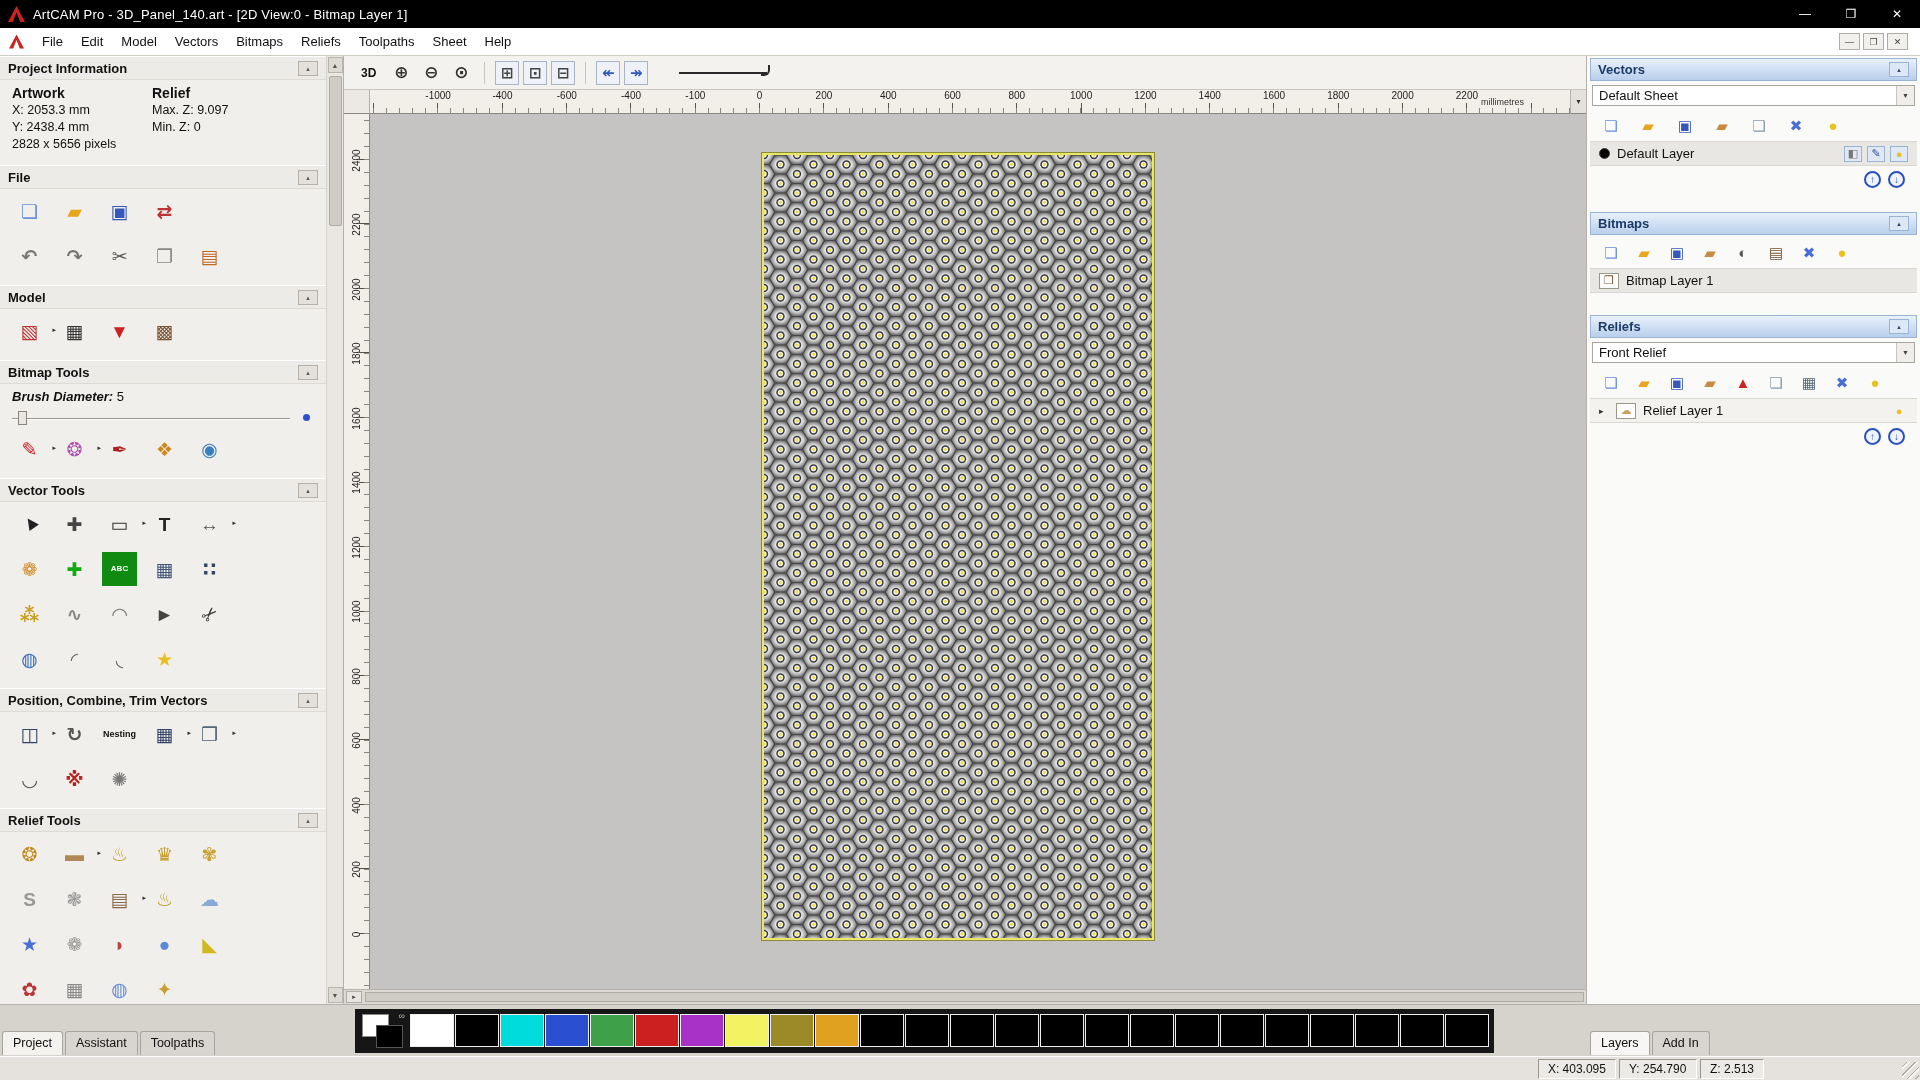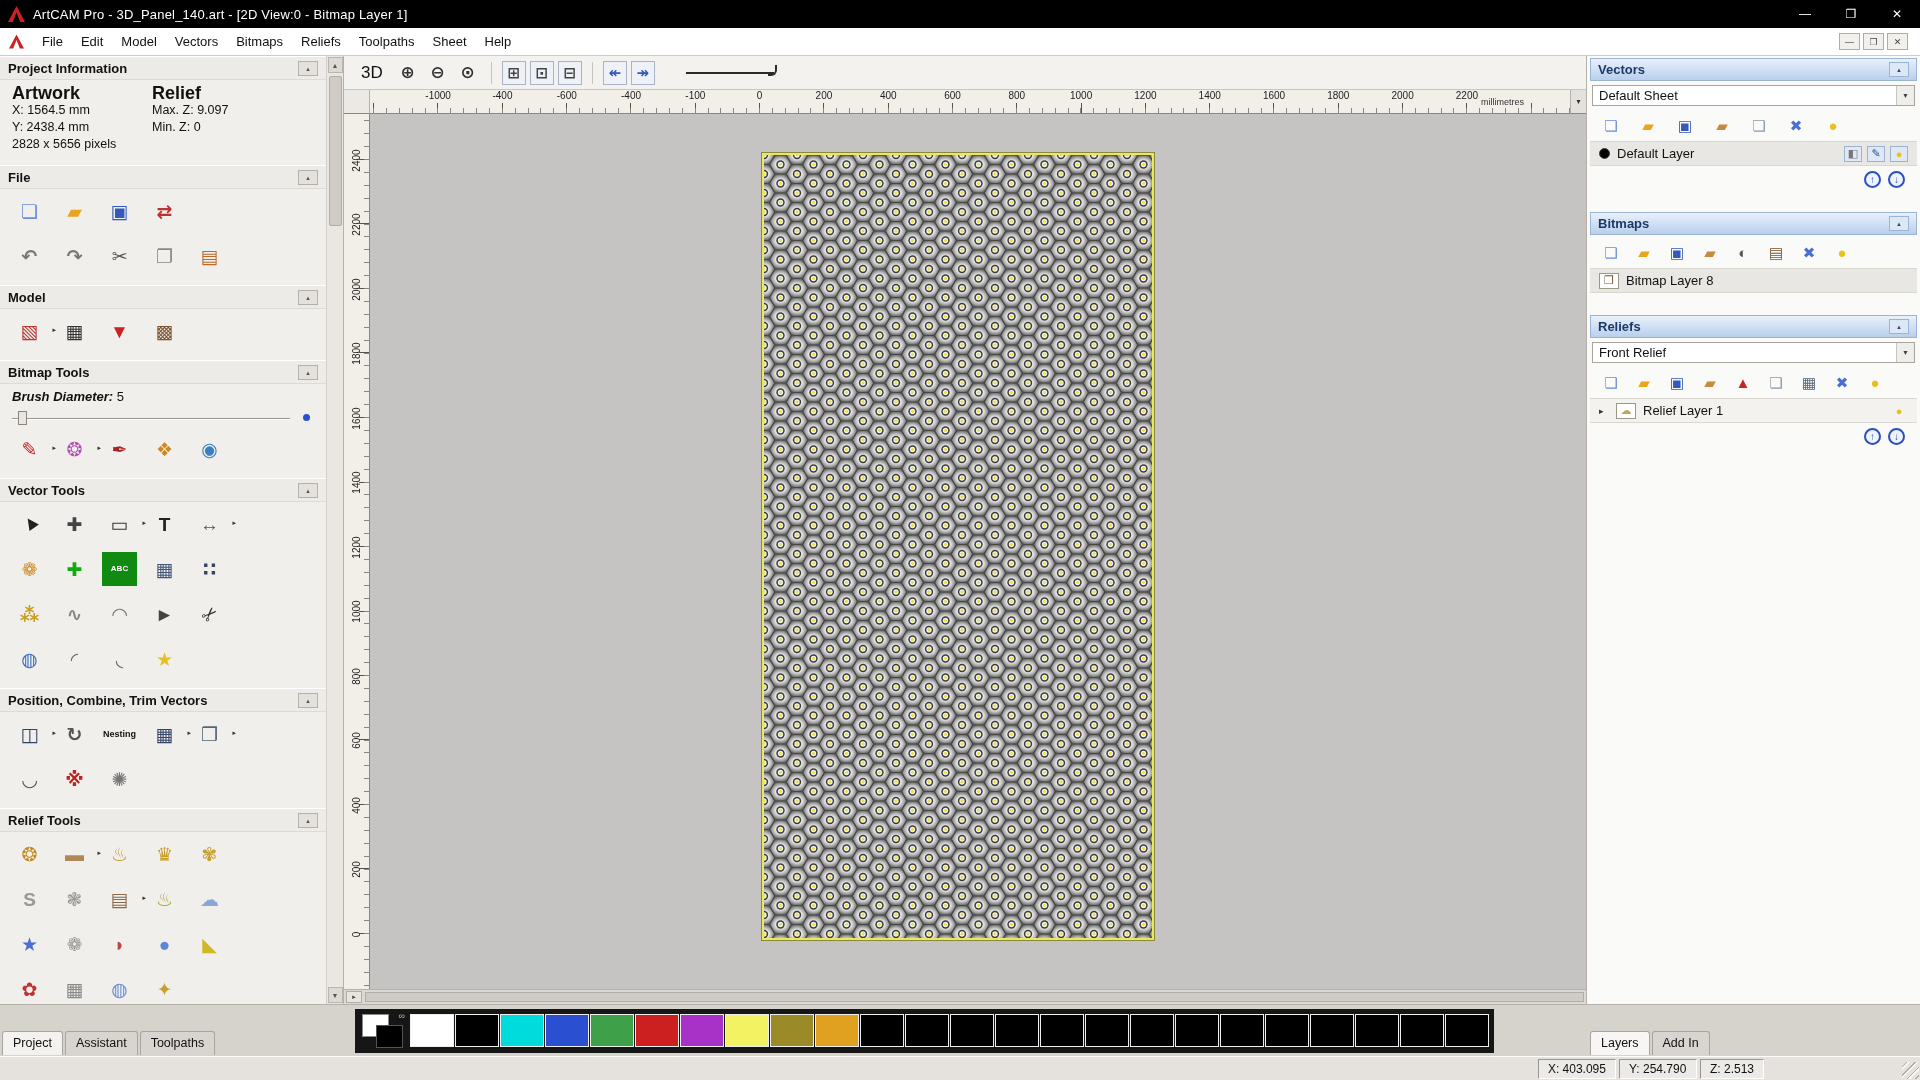--- a/index.html
+++ b/index.html
@@ -32,40 +32,40 @@
   .sb-thumb{width:13px;height:150px;background:#d0ccc5;border:1px solid #b0aca6;border-radius:2px;margin-top:2px}
   .sb-spacer{flex:1}
 
   .lheader{display:flex;align-items:flex-end;padding:4px 8px 3px;margin-top:6px;border-top:1px solid #fff;border-bottom:1px solid #dedad4;background:#edebe7}
   .lheader.first{margin-top:0}
   .lheader-title{font-weight:bold;font-size:13px}
   .rollup{margin-left:auto;width:20px;height:15px;border:1px solid #b5b1aa;background:#e4e1dc;font-size:6px;color:#555;display:flex;align-items:center;justify-content:center}
 
   .pi{padding:5px 12px 6px;line-height:17px;font-size:12.5px}
   .pi-grid{display:grid;grid-template-columns:140px 1fr}
-  .pi-grid b{font-size:18px}
+  .pi-grid b{font-size:14px}
 
   .icon-row{display:flex;gap:10px;padding:5px 12px 6px}
   .ticon{position:relative;width:35px;height:34px;display:flex;cursor:default}
   .gl{width:100%;height:100%;display:flex;align-items:center;justify-content:center;
       font-size:19px;font-weight:bold;line-height:1;text-align:center;word-break:break-all;font-style:normal}
   .flyout{position:absolute;right:-9px;top:12px;font-size:7px;color:#333;font-style:normal}
   .flyout:empty{display:none}
 
   .brush-row{padding:5px 12px 0;font-size:13px}
   .brush-label{font-weight:bold;font-style:italic}
   .slider{position:relative;height:18px;margin:5px 14px 0 12px}
   .slider-track{position:absolute;left:0;right:22px;top:9px;height:2px;background:#9a968f;border-bottom:1px solid #fff}
   .slider-handle{position:absolute;left:6px;top:2px;width:9px;height:14px;background:#e9e6e1;border:1px solid #8a867f}
   .slider-dot{position:absolute;right:2px;top:5px;width:7px;height:7px;border-radius:50%;background:#2a50d0}
 
   
   .main-col{flex:1 1 auto;display:flex;flex-direction:column;min-width:0;background:#d6d2cc}
   .main-toolbar{flex:0 0 34px;background:#f4f2ef;border-bottom:1px solid #c8c4be;display:flex;align-items:center;gap:5px;padding:0 10px}
-  .btn-3d{font-weight:normal;font-size:17px;padding:2px 7px;cursor:default}
+  .btn-3d{font-weight:bold;font-size:12px;padding:2px 7px;cursor:default}
   .mt-group{display:flex;gap:4px}
   .mt-icon{width:26px;height:26px;display:flex;align-items:center;justify-content:center;font-size:17px;font-weight:bold}
   .mt-icon.boxed{border:1px solid #a8b4c4;background:#eef2f8;width:24px;height:24px;font-size:15px}
   .mt-sep{width:1px;height:22px;background:#c8c4be;margin:0 5px}
   .line-preview{width:88px;height:2px;background:#2a2a2a;margin-left:26px;position:relative}
   .line-preview::after{content:"";position:absolute;right:-3px;top:-7px;width:7px;height:9px;
       border-right:2px solid #2a2a2a;border-bottom:2px solid #2a2a2a;border-radius:0 0 6px 0}
 
   .ruler-row{flex:0 0 24px;display:flex}
   .ruler-corner{flex:0 0 26px;background:#ece9e4;border-right:1px solid #b5b1aa;border-bottom:1px solid #8a8680}
@@ -197,21 +197,21 @@
 
         <div>
           <div class="lheader first">
             <span class="lheader-title">Project Information</span>
             <span class="rollup">▲</span>
           </div>
           <div class="pi">
             <div class="pi-grid">
               <b>Artwork</b>
               <b>Relief</b>
-              <span>X: 1564.5 mm</span>
+              <span>X: 2053.3 mm</span>
               <span>Max. Z: 9.097</span>
               <span>Y: 2438.4 mm</span>
               <span>Min. Z: 0</span>
             </div>
             <span>2828 x 5656 pixels</span>
           </div>
         </div>
 
         <div>
           <div class="lheader">
@@ -878,21 +878,21 @@
             </span>
 
             <span class="sicon">
               <b class="gl" style="color: rgb(232, 192, 32);">●</b>
             </span>
           </div>
         <div class="layer-row">
           <span class="thumb">
               <b style="color:#7a5230">❒</b>
             </span>
-          <span class="layer-label">Bitmap Layer 8</span>
+          <span class="layer-label">Bitmap Layer 1</span>
         </div>
       </div>
 
       <div class="rsection gap">
         <div class="rheader">
           <span>Reliefs</span>
           <span class="rollup">▲</span>
         </div>
         <div class="combo">
           <span>Front Relief</span>

